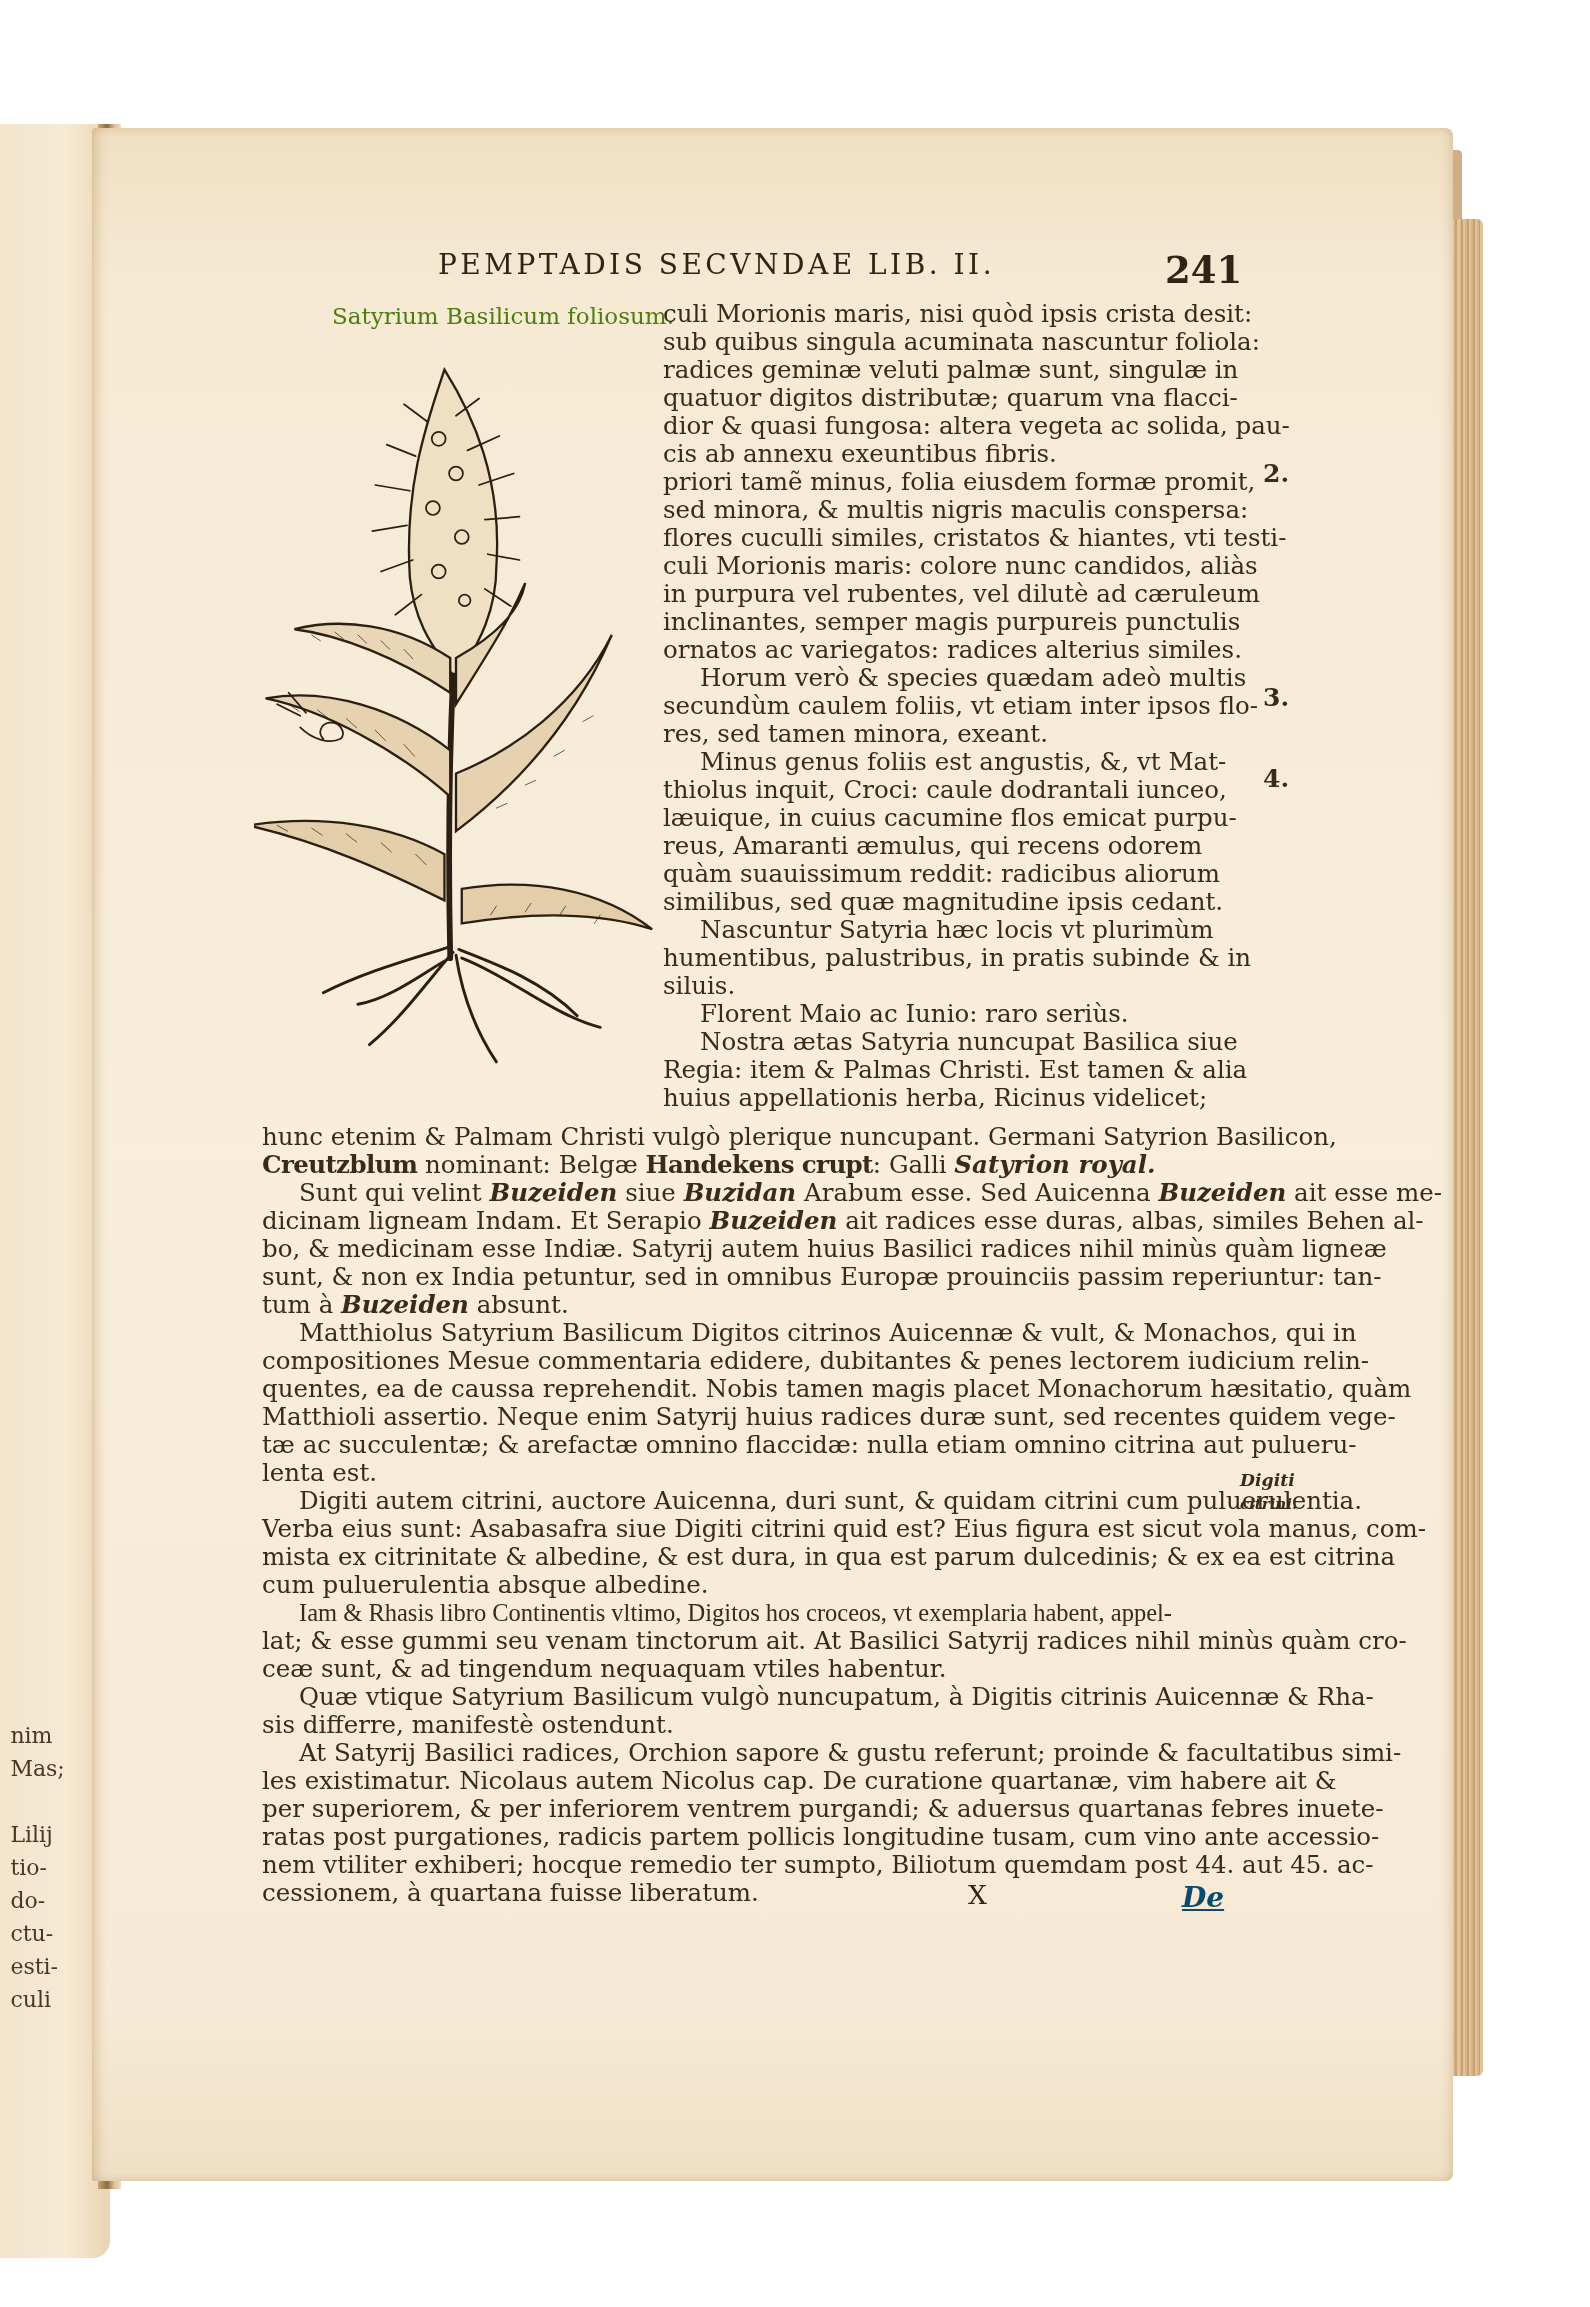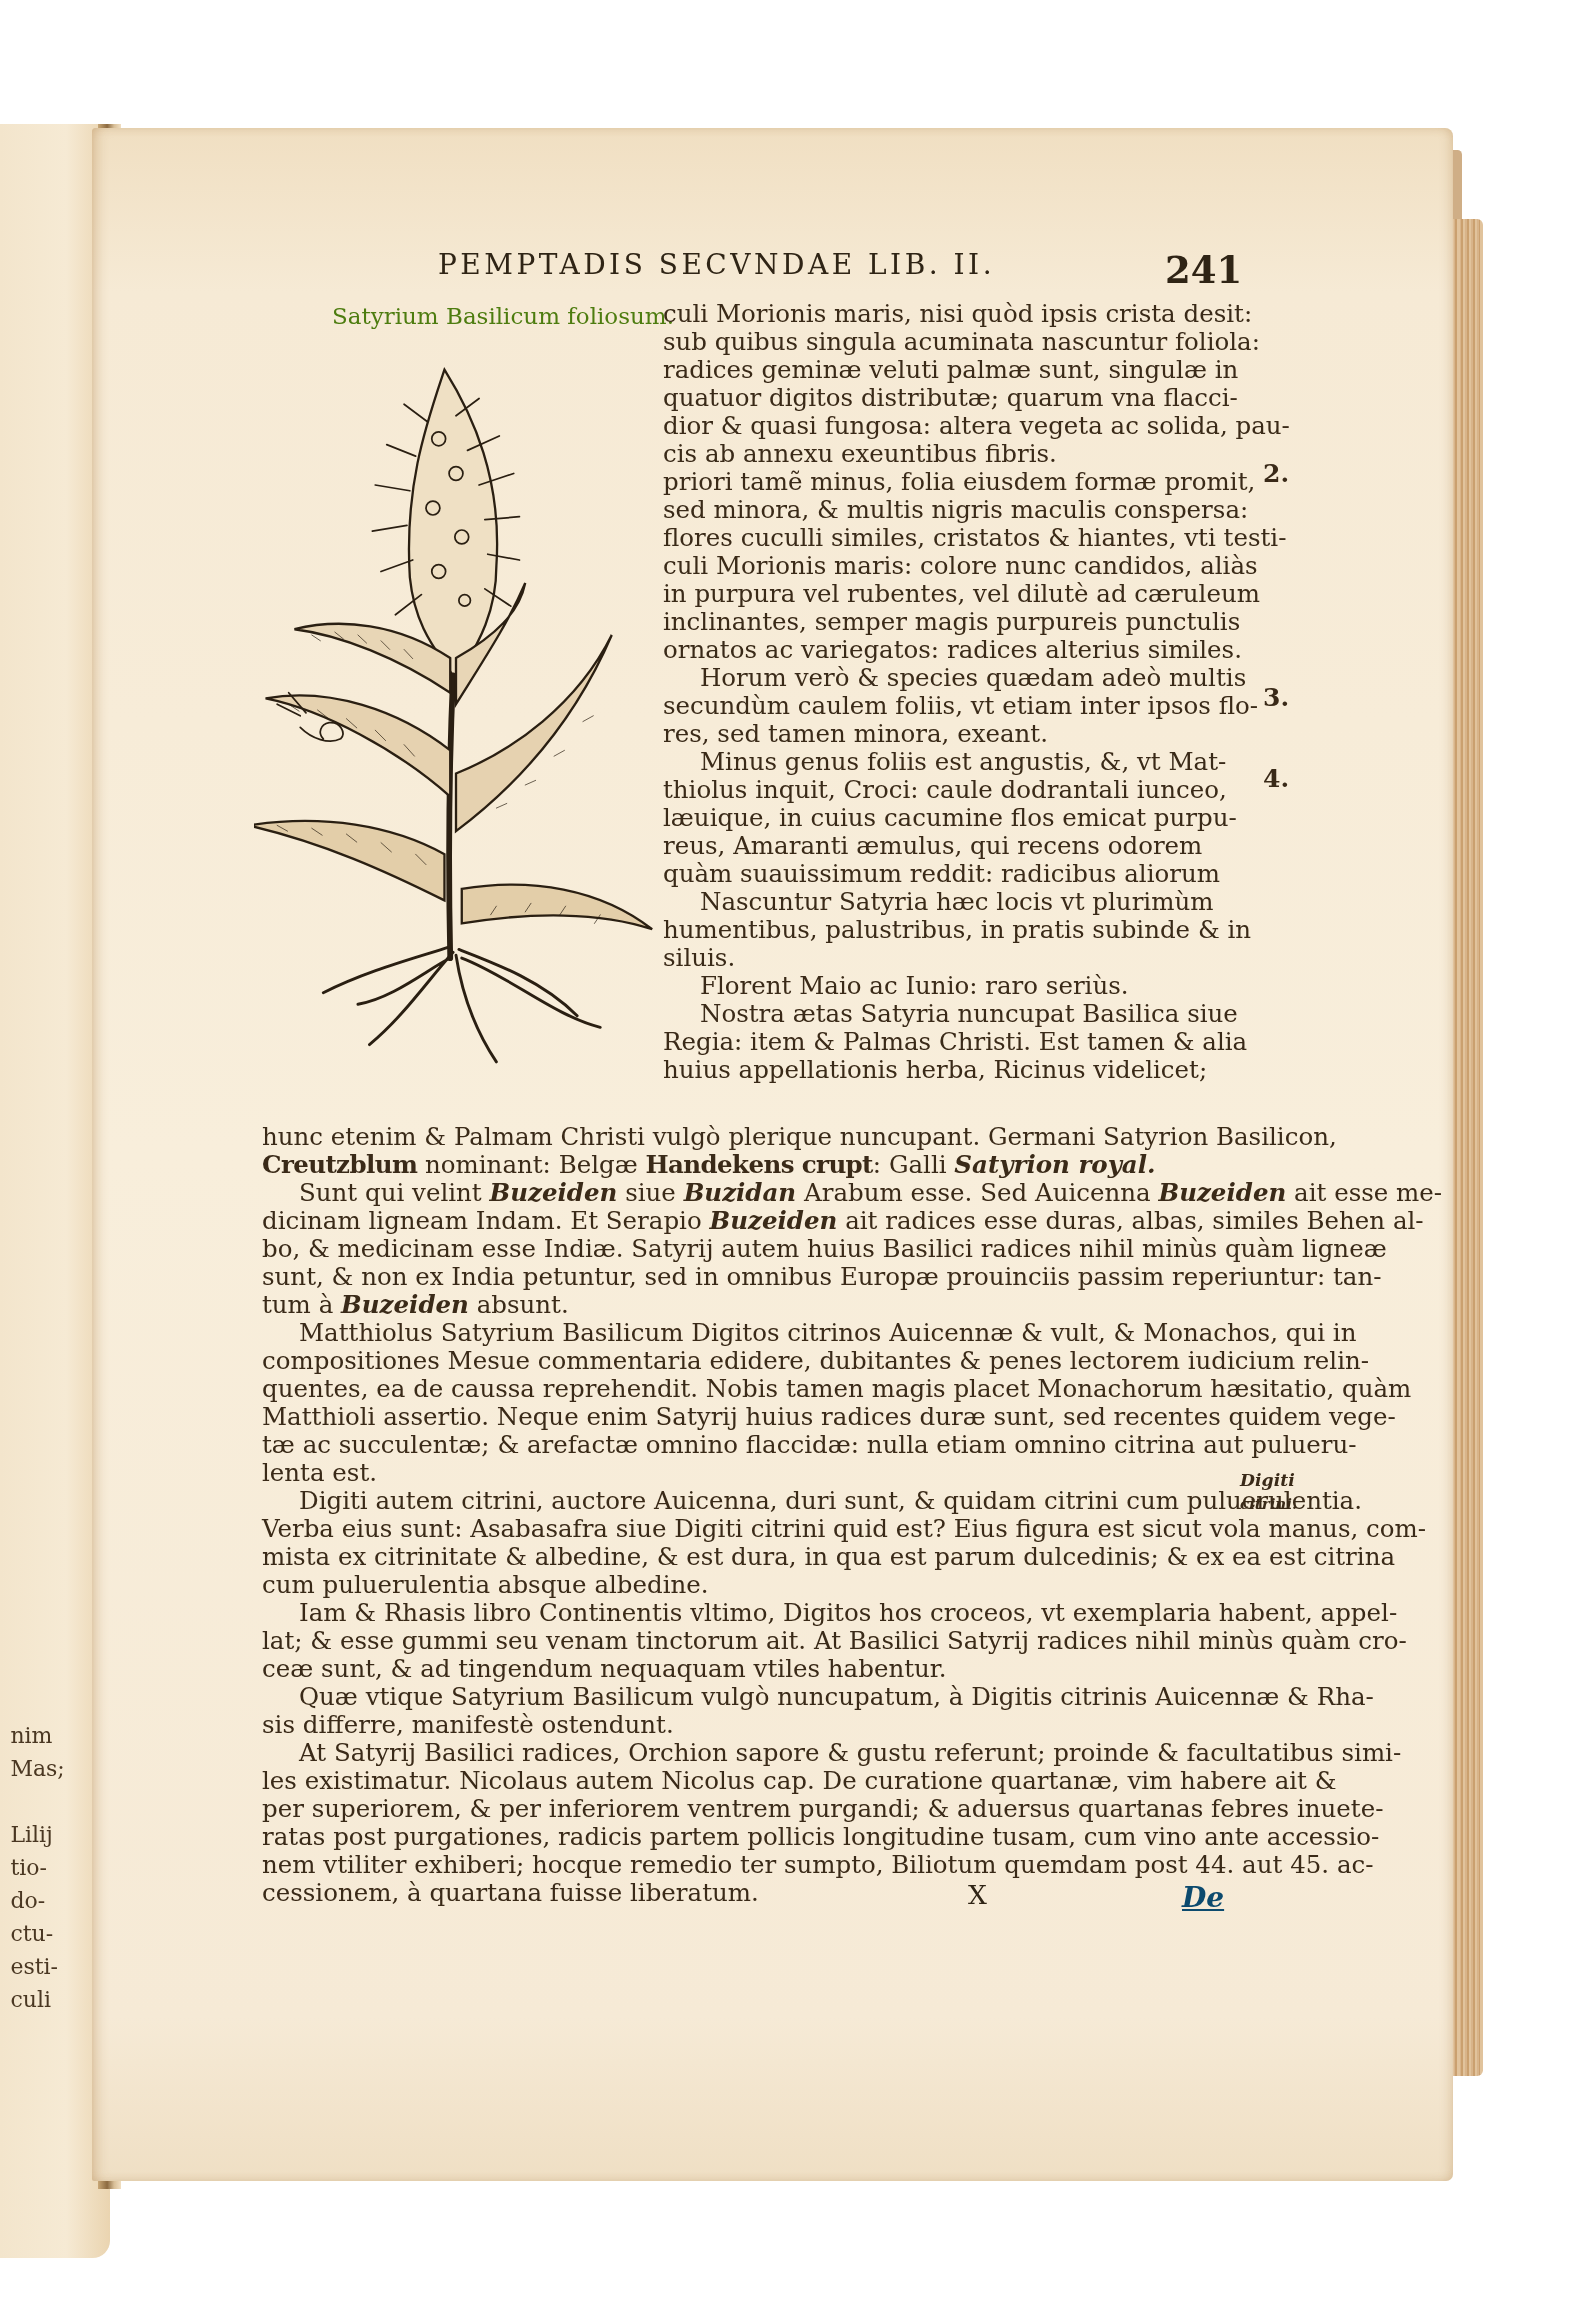--- a/index.html
+++ b/index.html
@@ -142,20 +142,21 @@
       <span class="line" style="padding-left: 37px;">Horum verò &amp; species quædam adeò multis</span>
       <span class="line">secundùm caulem foliis, vt etiam inter ipsos flo-</span>
       <span class="line">res, sed tamen minora, exeant.</span>
     </p>
     <p>
       <span class="line" style="padding-left: 37px;">Minus genus foliis est angustis, &amp;, vt Mat-</span>
       <span class="line">thiolus inquit, Croci: caule dodrantali iunceo,</span>
       <span class="line">læuique, in cuius cacumine flos emicat purpu-</span>
       <span class="line">reus, Amaranti æmulus, qui recens odorem</span>
       <span class="line">quàm suauissimum reddit: radicibus aliorum</span>
+      <span class="line">similibus, sed quæ magnitudine ipsis cedant.</span>
     </p>
     <p>
       <span class="line" style="padding-left: 37px;">Nascuntur Satyria hæc locis vt plurimùm</span>
       <span class="line">humentibus, palustribus, in pratis subinde &amp; in</span>
       <span class="line">siluis.</span>
     </p>
     <p>
       <span class="line" style="padding-left: 37px;">Florent Maio ac Iunio: raro seriùs.</span>
     </p>
     <p>
@@ -185,21 +186,21 @@
       <span class="line"><span>tæ ac succulentæ; &amp; arefactæ omnino flaccidæ: nulla etiam omnino citrina aut pulueru-</span></span>
       <span class="line"><span>lenta est.</span></span>
     </p>
     <p>
       <span class="line" style="padding-left: 37px;"><span>Digiti autem citrini, auctore Auicenna, duri sunt, &amp; quidam citrini cum puluerulentia.</span></span>
       <span class="line"><span>Verba eius sunt: Asabasafra siue Digiti citrini quid est? Eius figura est sicut vola manus, com-</span></span>
       <span class="line"><span>mista ex citrinitate &amp; albedine, &amp; est dura, in qua est parum dulcedinis; &amp; ex ea est citrina</span></span>
       <span class="line"><span>cum puluerulentia absque albedine.</span></span>
     </p>
     <p>
-      <span class="line" style="padding-left: 37px;"><span>Iam &amp; Rhasis libro Continentis vltimo, Digitos hos croceos, vt exemplaria habent, appel-</span></span>
+      <span class="line" style="padding-left: 37px; font-family: Liberation Serif, serif;"><span>Iam &amp; Rhasis libro Continentis vltimo, Digitos hos croceos, vt exemplaria habent, appel-</span></span>
       <span class="line"><span>lat; &amp; esse gummi seu venam tinctorum ait. At Basilici Satyrij radices nihil minùs quàm cro-</span></span>
       <span class="line"><span>ceæ sunt, &amp; ad tingendum nequaquam vtiles habentur.</span></span>
     </p>
     <p>
       <span class="line" style="padding-left: 37px;"><span>Quæ vtique Satyrium Basilicum vulgò nuncupatum, à Digitis citrinis Auicennæ &amp; Rha-</span></span>
       <span class="line"><span>sis differre, manifestè ostendunt.</span></span>
     </p>
     <p>
       <span class="line" style="padding-left: 37px;"><span>At Satyrij Basilici radices, Orchion sapore &amp; gustu referunt; proinde &amp; facultatibus simi-</span></span>
       <span class="line"><span>les existimatur. Nicolaus autem Nicolus cap. De curatione quartanæ, vim habere ait &amp;</span></span>

